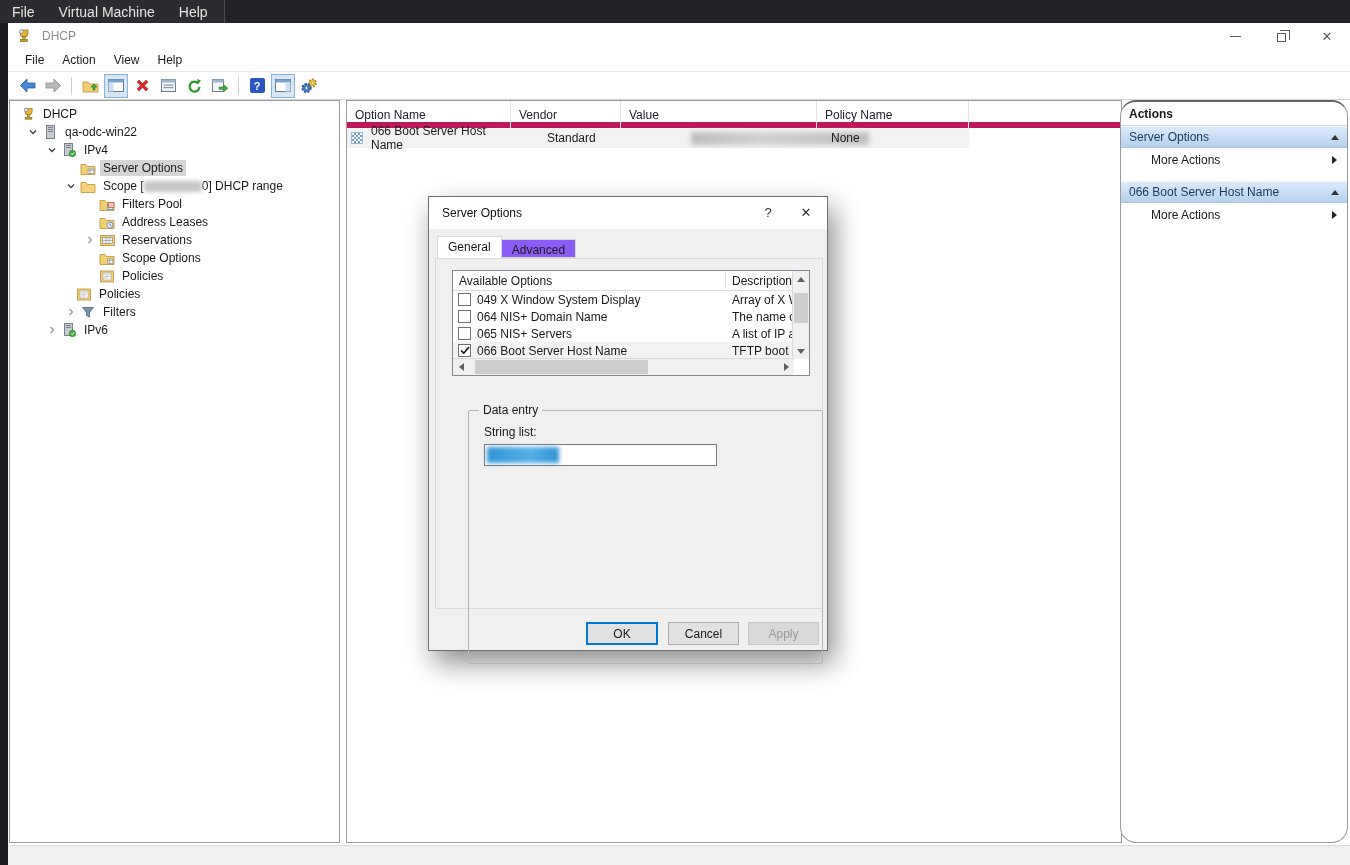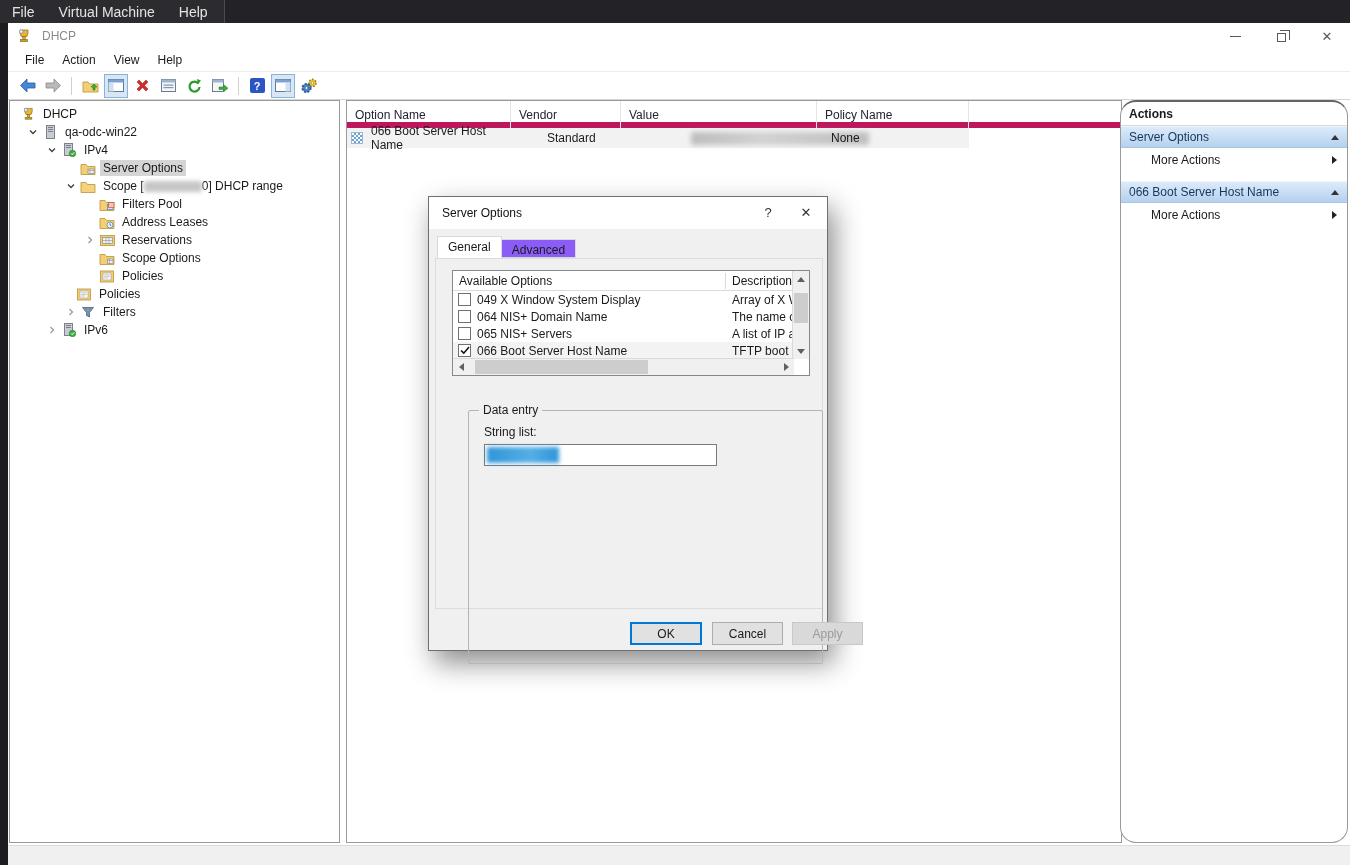--- a/index.html
+++ b/index.html
@@ -101,21 +101,21 @@
   .tri-r { width:0;height:0;border-top:4px solid transparent;border-bottom:4px solid transparent;border-left:5px solid #606060; }
 
   
   .group { position:absolute; left:32px; top:131px; width:355px; height:254px; border:1px solid #b5b5b5; border-radius:2px;margin-top:20px; }
   .group-label { position:absolute; left:10px; top:-8px; background:#f0f0f0; padding:0 4px; }
   .field-label { position:absolute; left:15px; top:14px; }
   .txt-input { position:absolute; left:15px; top:33px; width:233px; height:22px; border:1px solid #7a7a7a; background:#fff; }
   .blur-blue { position:absolute; left:2px; top:2px; width:72px; height:16px; background:linear-gradient(90deg,#2f95d8,#55aee6 60%,#2f95d8); filter:blur(2px); }
 
   
-  .dlg-buttons { position:absolute; left:0; top:418px; width:100%; height:37px;margin-left:44px; }
+  .dlg-buttons { position:absolute; left:0; top:418px; width:100%; height:37px; }
   .btn { position:absolute; top:7px; height:23px; display:flex; align-items:center; justify-content:center; background:#e1e1e1; border:1px solid #adadad; font-size:12px; }
   .btn-ok { left:157px; width:72px; border:2px solid #0078d7; }
   .btn-cancel { left:239px; width:71px; }
   .btn-apply { left:319px; width:71px; background:#d9d9d9; border-color:#c8c8c8; color:#9a9a9a; }
 
   svg { display:block; }
 </style>
 </head>
 <body>
 

